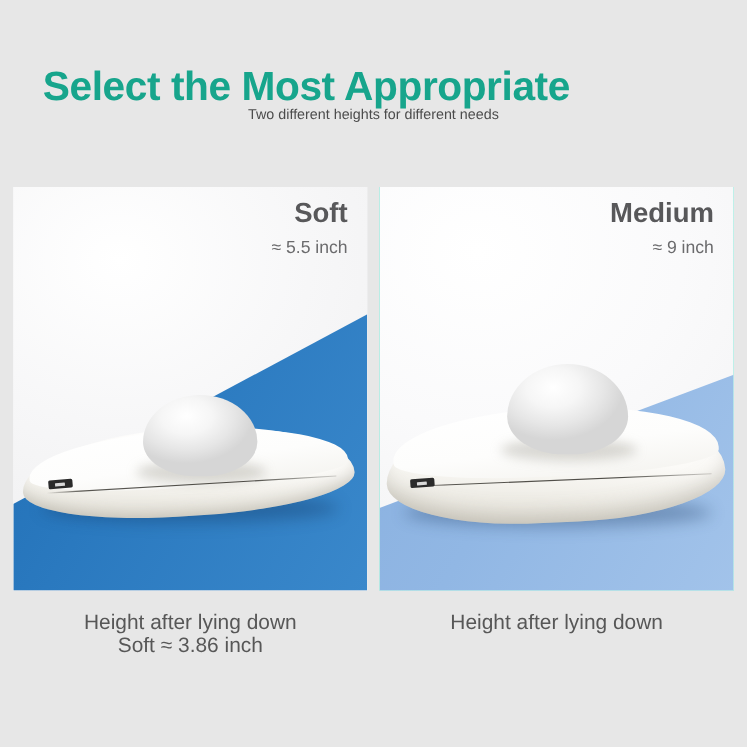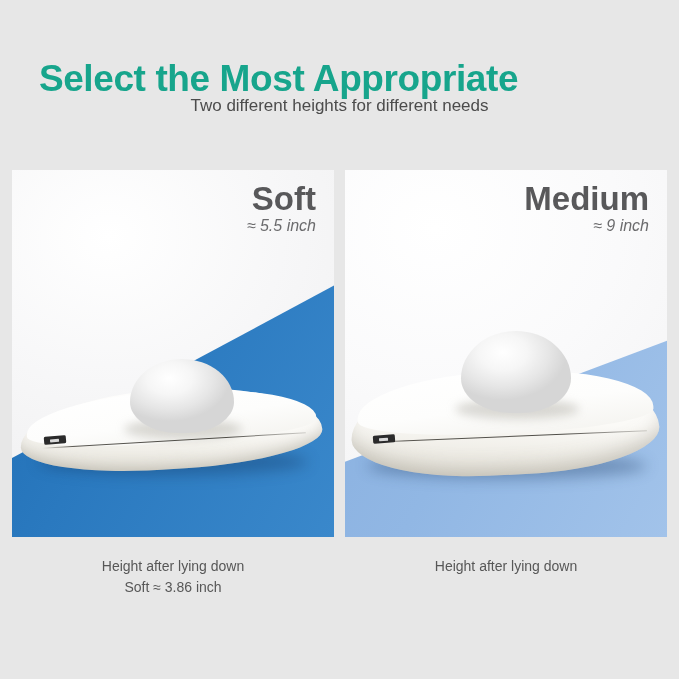--- a/index.html
+++ b/index.html
@@ -35,21 +35,21 @@
     color: #17a58c;
     white-space: nowrap;
     margin-top: 16px;
   }
   #page-subtitle {
     position: absolute;
     left: 0;
     top: 96px;
     width: 679px;
     text-align: center;
-    font-size: 17px;
+    font-size: 13px;
     color: #4c4c4c;
     white-space: nowrap;
   }
 
   
   #panels {
     position: absolute;
     left: 0;
     top: 170px;
     width: 679px;
@@ -208,42 +208,41 @@
     border-radius: 0.5px;
   }
   .left .pillow-tag  { left: 32px; bottom: 93px; transform: rotate(-5deg); }
   .right .pillow-tag { left: 28px; bottom: 94px; transform: rotate(-4deg); }
 
   
   .panel-label {
     position: absolute;
     right: 18px;
     top: 10px;
-    font-size: 33px;
+    font-size: 25px;
     font-weight: bold;
     color: #58585a;
     white-space: nowrap;
   }
   .panel-height {
     position: absolute;
     right: 18px;
     top: 47px;
     font-size: 16px;
     color: #6b6b6d;
     white-space: nowrap;
-    font-style: italic;
   }
 
   
   .caption {
     position: absolute;
     top: 556px;
     width: 322px;
     text-align: center;
-    font-size: 14px;
+    font-size: 19px;
     line-height: 21px;
     color: #575757;
   }
   .caption.left  { left: 12px; }
   .caption.right { left: 345px; }
   .caption .line { display: block; white-space: nowrap; }
 </style>
 </head>
 <body>
 

